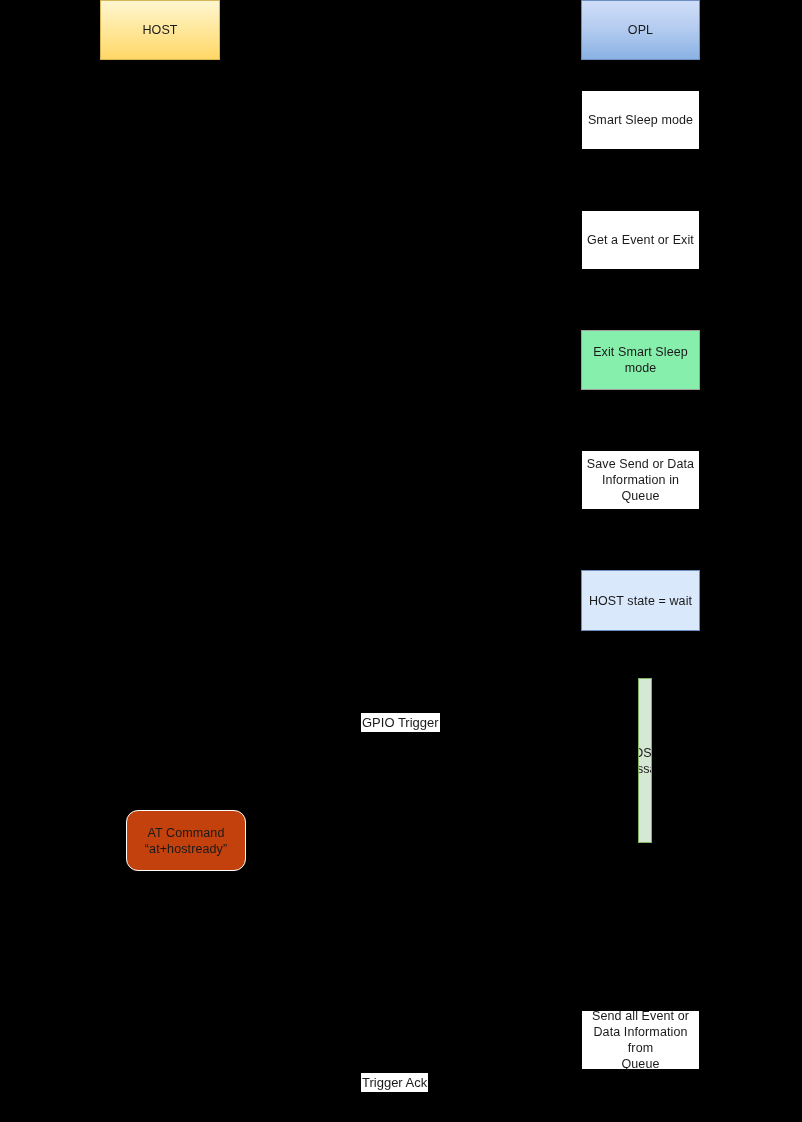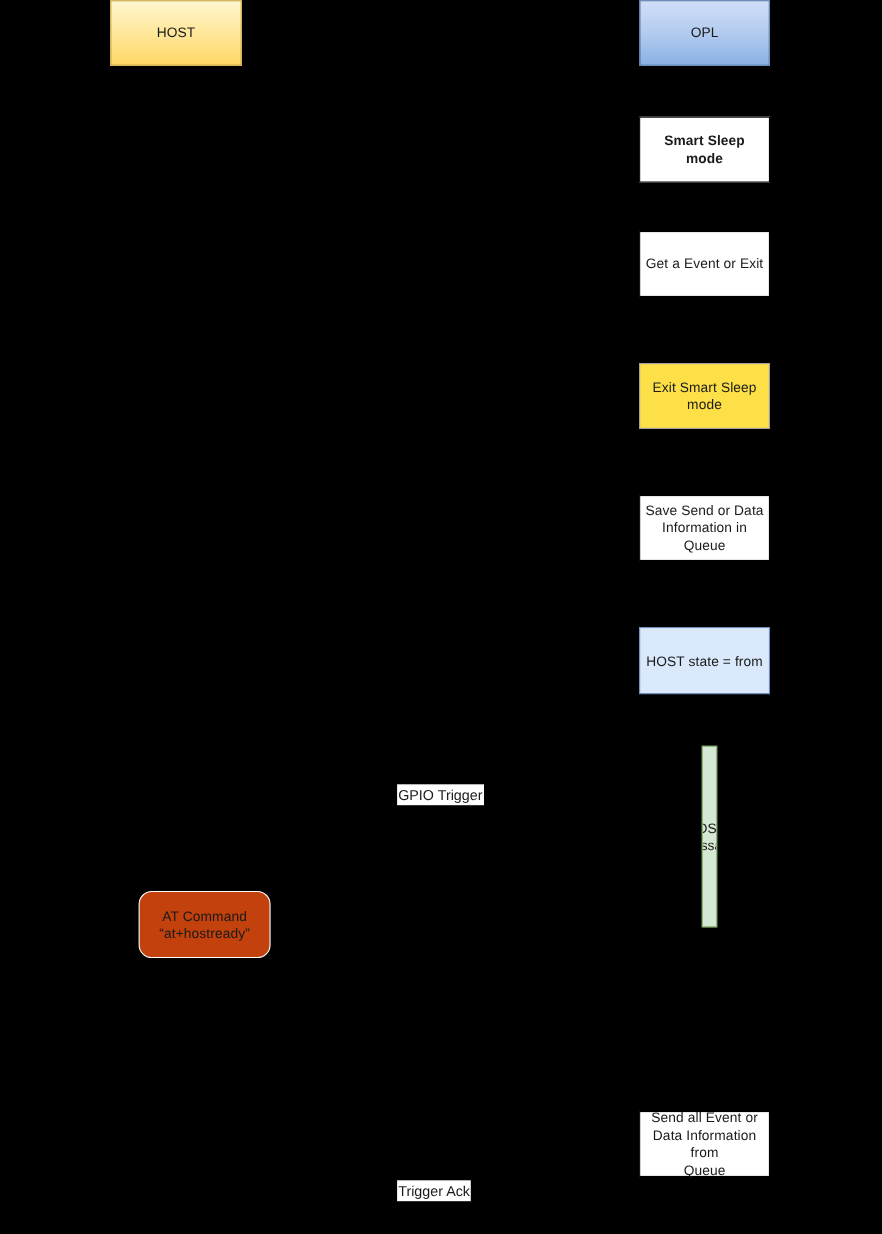--- a/index.html
+++ b/index.html
@@ -45,21 +45,21 @@
     background: linear-gradient(180deg, #cfdef8 0%, #b6cdf0 45%, #8ab2e4 100%);
     border: 1px solid #6c8ebf;
   }
   
   .box-white {
     background: #ffffff;
     border: 1px solid #000000;
   }
   
   .box-grey {
-    background: #fde047;
+    background: #86efac;
     border: 1px solid #9e9e9e;
   }
   
   .box-blue {
     background: #dae8fc;
     border: 1px solid #6c8ebf;
   }
   
   .box-round {
     background: #c2410c;
@@ -102,31 +102,31 @@
 </style>
 </head>
 <body>
 
 <div id="canvas">
 
   <div class="node lane-host" style="left:100px; top:0px; width:120px; height:60px;">HOST</div>
 
   <div class="node lane-opl" style="left:581px; top:0px; width:119px; height:60px;">OPL</div>
 
-  <div class="node box-white" style="left:581px; top:106px; width:119px; height:60px;font-weight:bold;">Smart Sleep mode</div>
+  <div class="node box-white" style="left:581px; top:90px; width:119px; height:60px;">Smart Sleep mode</div>
 
   <div class="node box-white" style="left:581px; top:210px; width:119px; height:60px;">Get a Event or Exit</div>
 
   <div class="node box-grey" style="left:581px; top:330px; width:119px; height:60px;">Exit Smart Sleep
 mode</div>
 
   <div class="node box-white" style="left:581px; top:450px; width:119px; height:60px;">Save Send or Data
 Information in Queue</div>
 
-  <div class="node box-blue" style="left:581px; top:570px; width:119px; height:61px;">HOST state = from</div>
+  <div class="node box-blue" style="left:581px; top:570px; width:119px; height:61px;">HOST state = wait</div>
 
 
   <div class="node box-white" style="left:581px; top:1010px; width:119px; height:60px;">Send all Event or
 Data Information from
 Queue</div>
 
   <div class="bar-green" style="left:638px; top:678px; width:14px; height:165px;">
     <span class="bar-text">Wait HOST ready
 message</span>
   </div>

